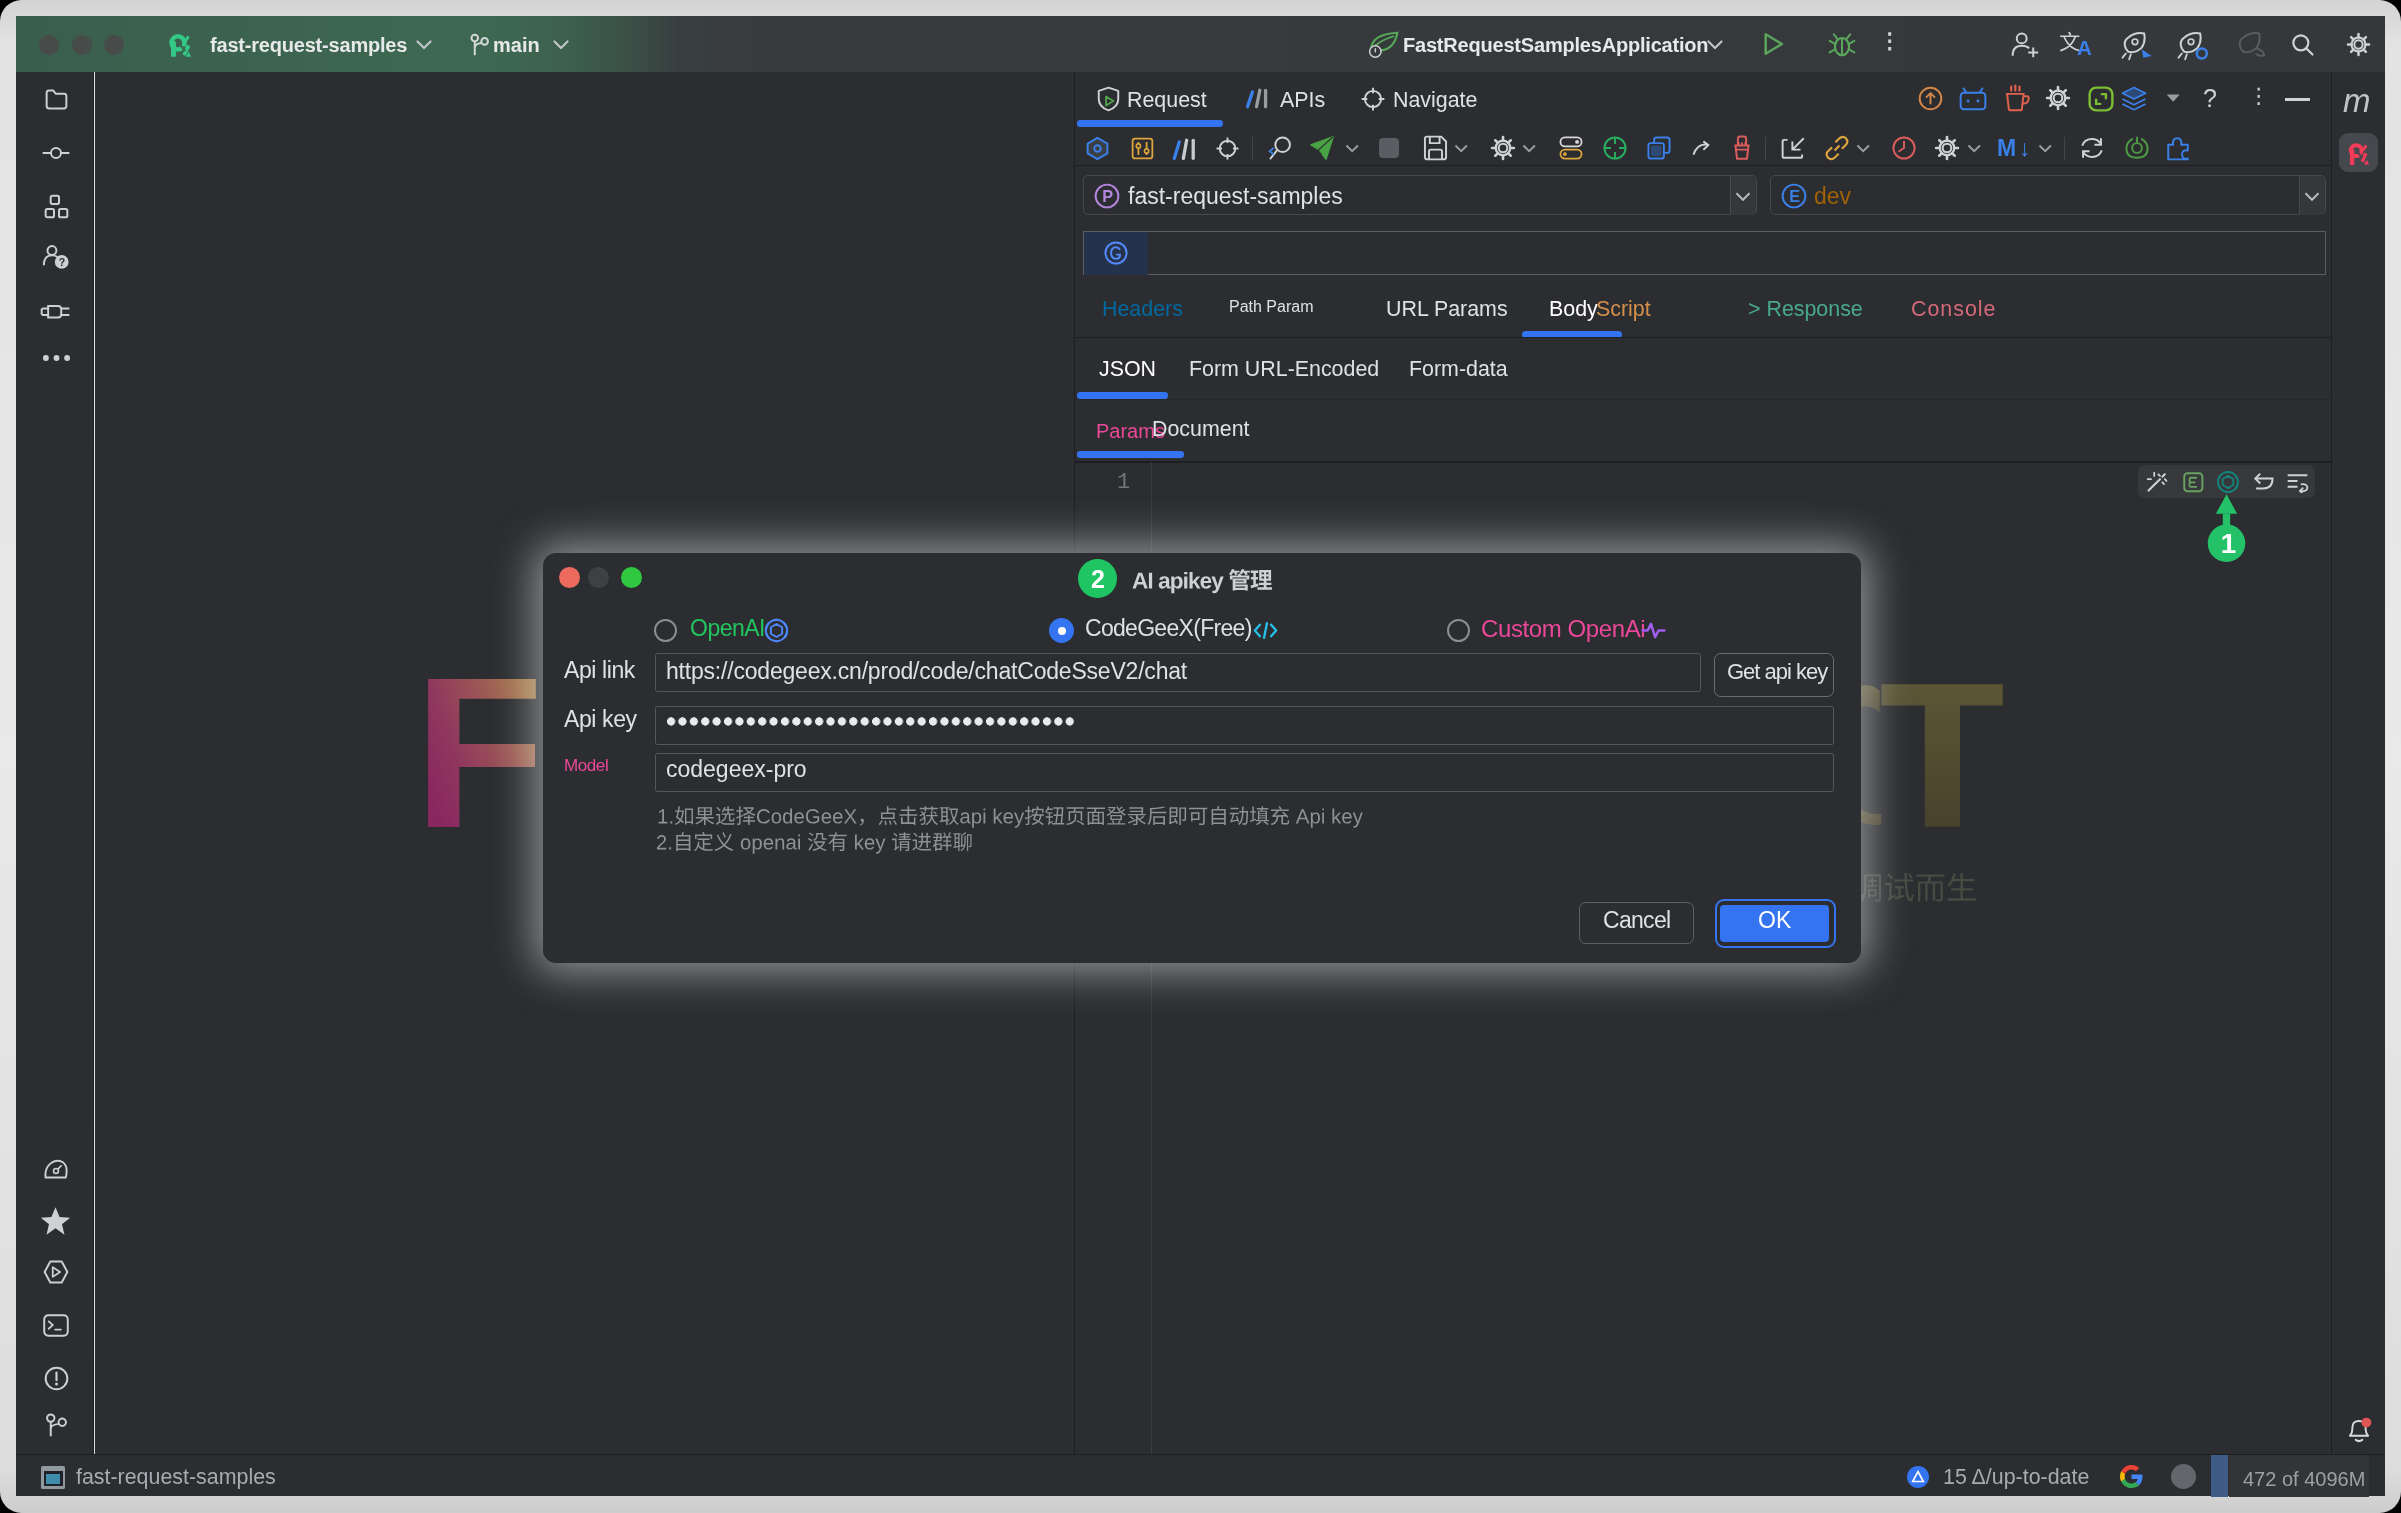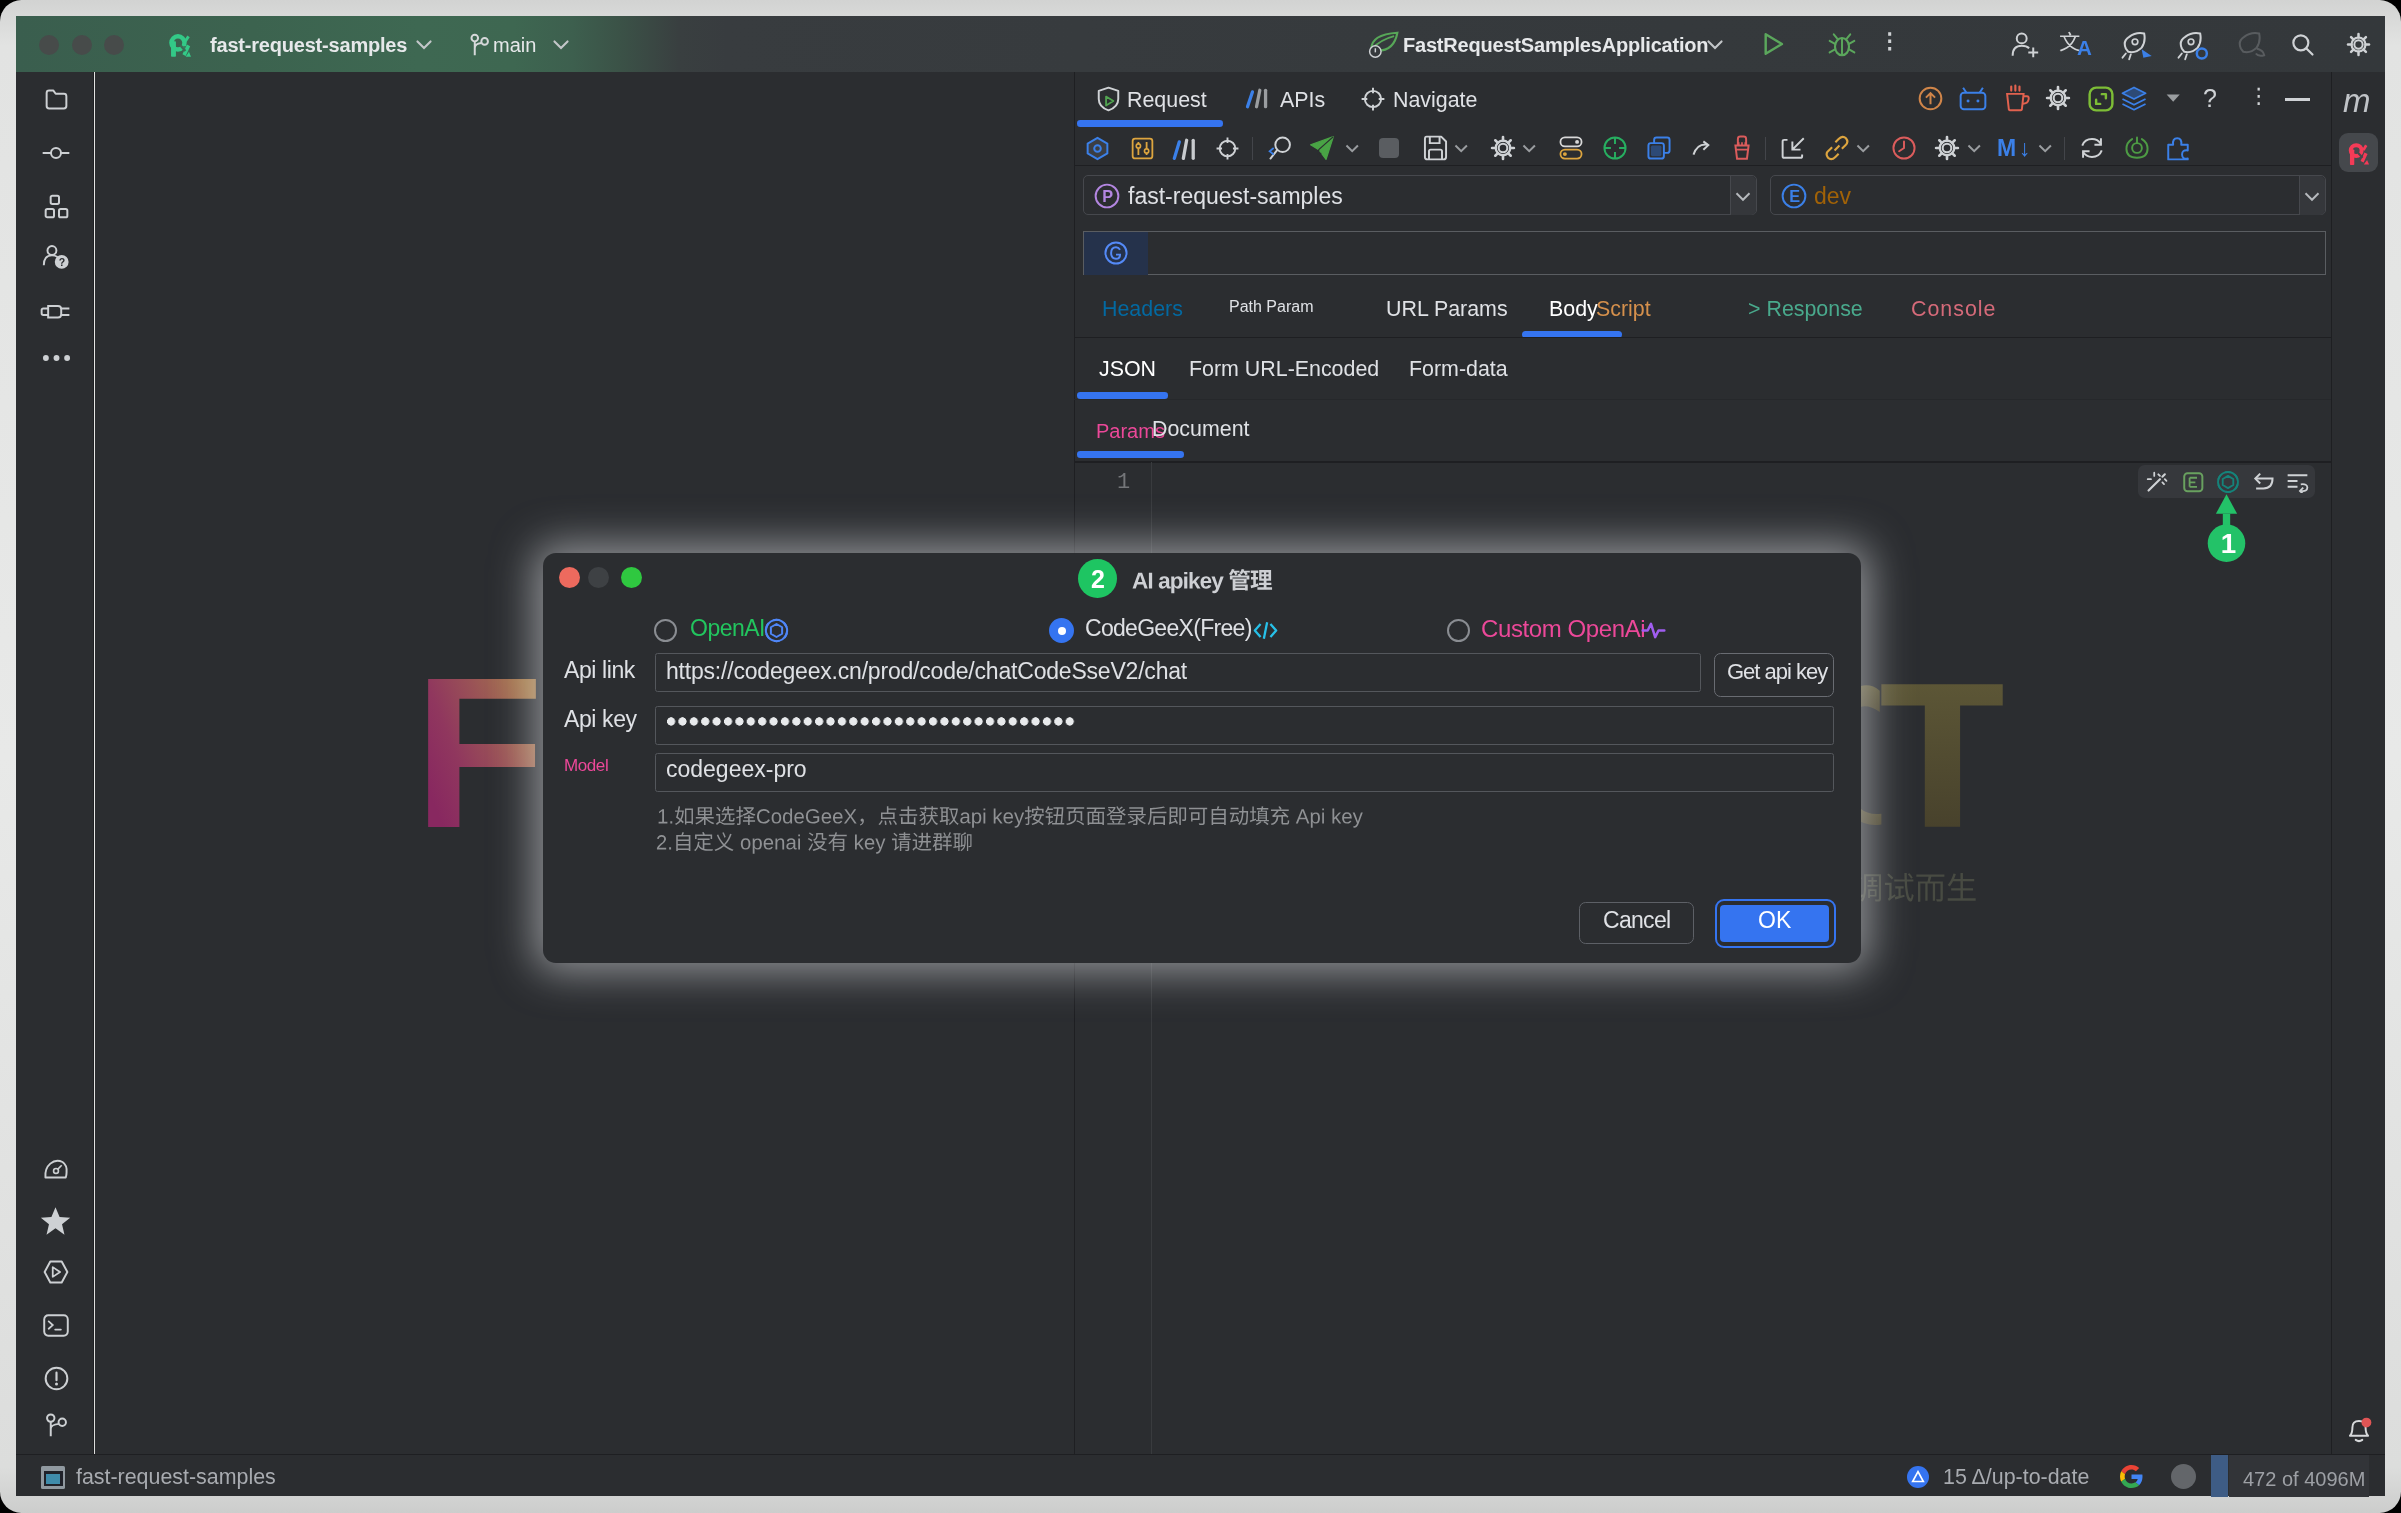--- a/index.html
+++ b/index.html
@@ -46,21 +46,21 @@
   </svg>
   <div class="t" style="left:210px;top:35px;font-size:20px;font-weight:700;color:#e6e8ea;letter-spacing:-0.2px">fast-request-samples</div>
   <svg class="abs" style="left:415px;top:39px" width="18" height="11.5" viewBox="0 0 22 14">
       <path d="M3 3 L11 11 L19 3" stroke="#c3c6c9" stroke-width="2.6" fill="none" stroke-linecap="round"></path>
     </svg>
   <svg class="abs" style="left:469px;top:33px" width="21.4" height="25" viewBox="0 0 26 30">
     <circle cx="7" cy="6" r="4" fill="none" stroke="#d6d8da" stroke-width="2.4"></circle>
     <circle cx="19" cy="10" r="4" fill="none" stroke="#d6d8da" stroke-width="2.4"></circle>
     <path d="M7 10 L7 27 M7 18 Q7 13 15 12" fill="none" stroke="#d6d8da" stroke-width="2.4"></path>
   </svg>
-  <div class="t" style="left:493px;top:35px;font-size:20px;font-weight:400;color:#e6e8ea">main</div>
+  <div class="t" style="left:493px;top:35px;font-size:20px;font-weight:700;color:#e6e8ea">main</div>
   <svg class="abs" style="left:552px;top:39px" width="18" height="11.5" viewBox="0 0 22 14">
       <path d="M3 3 L11 11 L19 3" stroke="#c3c6c9" stroke-width="2.6" fill="none" stroke-linecap="round"></path>
     </svg>
   <svg class="abs" style="left:1368px;top:31px" width="31" height="28" viewBox="0 0 38 34">
     <path d="M4 22 Q4 4 36 2 Q32 24 12 24 Q8 24 4 22 Z" fill="none" stroke="#57a758" stroke-width="2.6"></path>
     <path d="M4 22 Q16 10 32 6" fill="none" stroke="#57a758" stroke-width="2.2"></path>
     <circle cx="9" cy="25" r="7" fill="#35393c" stroke="#cfd2d5" stroke-width="1.8"></circle>
     <path d="M9 21 L9 26" stroke="#cfd2d5" stroke-width="1.8"></path>
   </svg>
   <div class="t" style="left:1403px;top:35px;font-size:20px;font-weight:700;color:#e6e8ea;letter-spacing:-0.2px">FastRequestSamplesApplication</div>

